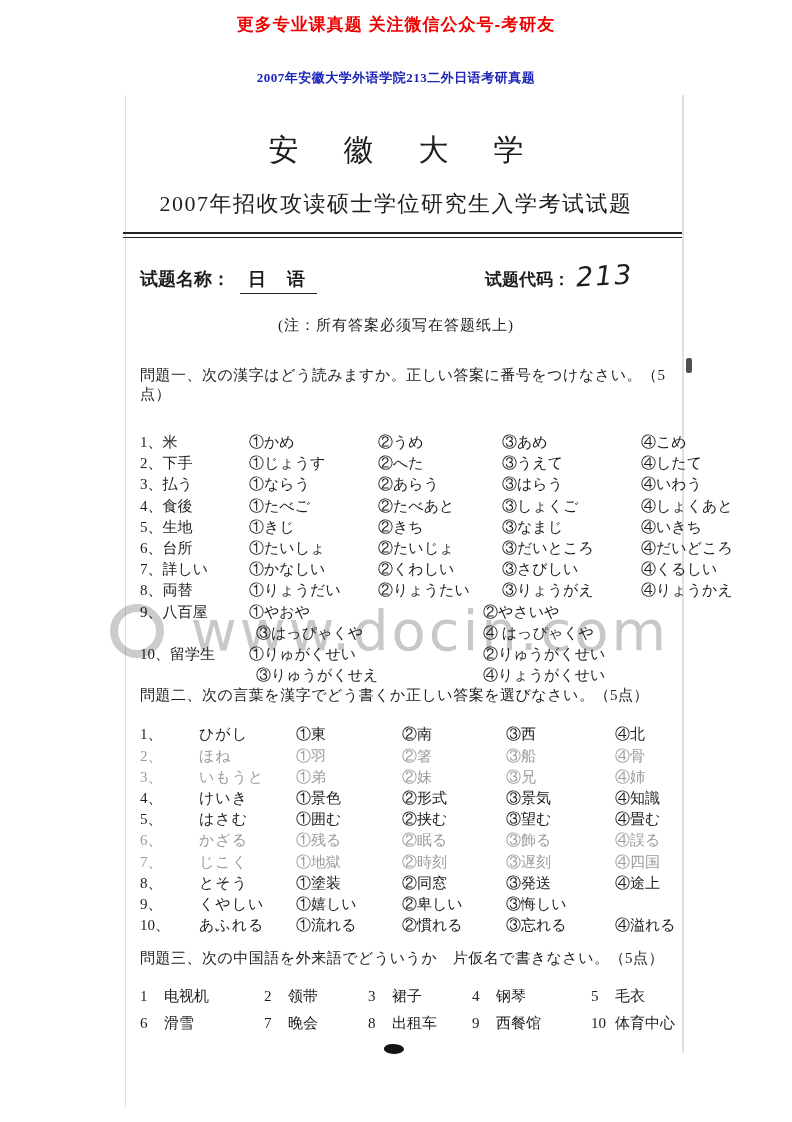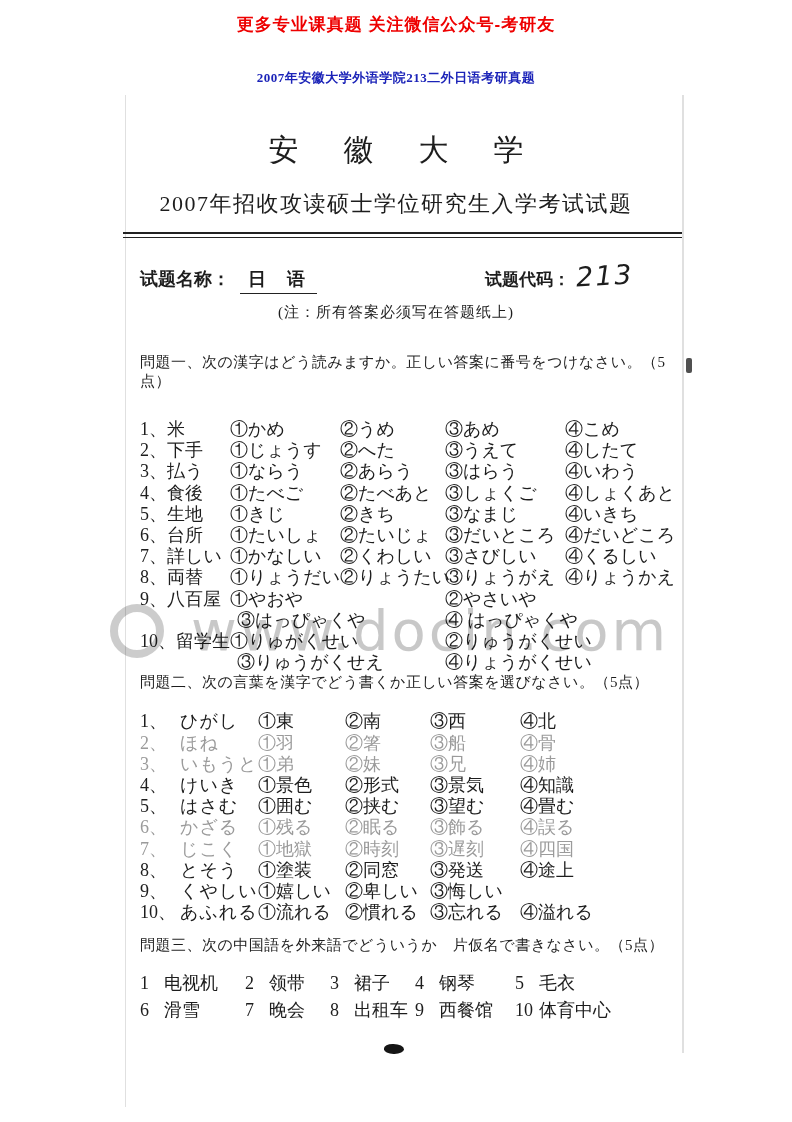--- a/index.html
+++ b/index.html
@@ -24,32 +24,32 @@
 
   .rule{margin:13px 0 0 123px;width:559px;height:3px;
         border-top:2.5px solid #222;border-bottom:1px solid #222;box-sizing:content-box;}
 
   .subjrow{margin:22px 0 0 140px;display:flex;align-items:baseline;font-size:18px;font-weight:bold;white-space:pre;}
   .svalue{margin-left:10px;padding:0 8px 2px 8px;border-bottom:1.5px solid #222;letter-spacing:4px;}
   .clabel{margin-left:168px;font-size:17px;}
   .cvalue{margin-left:6px;font-size:27px;font-weight:normal;font-style:italic;
           font-family:"DejaVu Sans",sans-serif;transform:rotate(-3deg);display:inline-block;letter-spacing:2px;}
 
-  .note{margin-top:9px;text-align:center;font-size:15px;letter-spacing:1px;}
+  .note{margin-top:22px;text-align:center;font-size:15px;letter-spacing:1px;}
 
   .sec{margin-left:140px;width:548px;position:relative;z-index:2;}
   .q1{margin-top:31px;}
   .q2{}
   .q3{margin-top:13px;}
   .qtitle{font-size:15px;letter-spacing:.5px;}
   .q1 .rows{margin-top:28px;}
   .q2 .rows{margin-top:19px;}
   .q3 .rows{margin-top:15px;}
 
-  .qrow{display:flex;font-size:18px;white-space:pre;}
+  .qrow{display:flex;font-size:15px;white-space:pre;gap:19px;}
   .q1 .qrow{line-height:21.2px;}
   .q2 .qrow{line-height:21.2px;}
   .q3 .qrow{line-height:27px;}
   .c{display:inline-block;flex:0 0 auto;}
   .qrow .c:last-child{flex:1 1 auto;}
 
   .q1 .lab{width:90px;}
   .q1 .o1{width:110px;}
   .q1 .o2{width:105px;}
   .q1 .o3{width:120px;}

